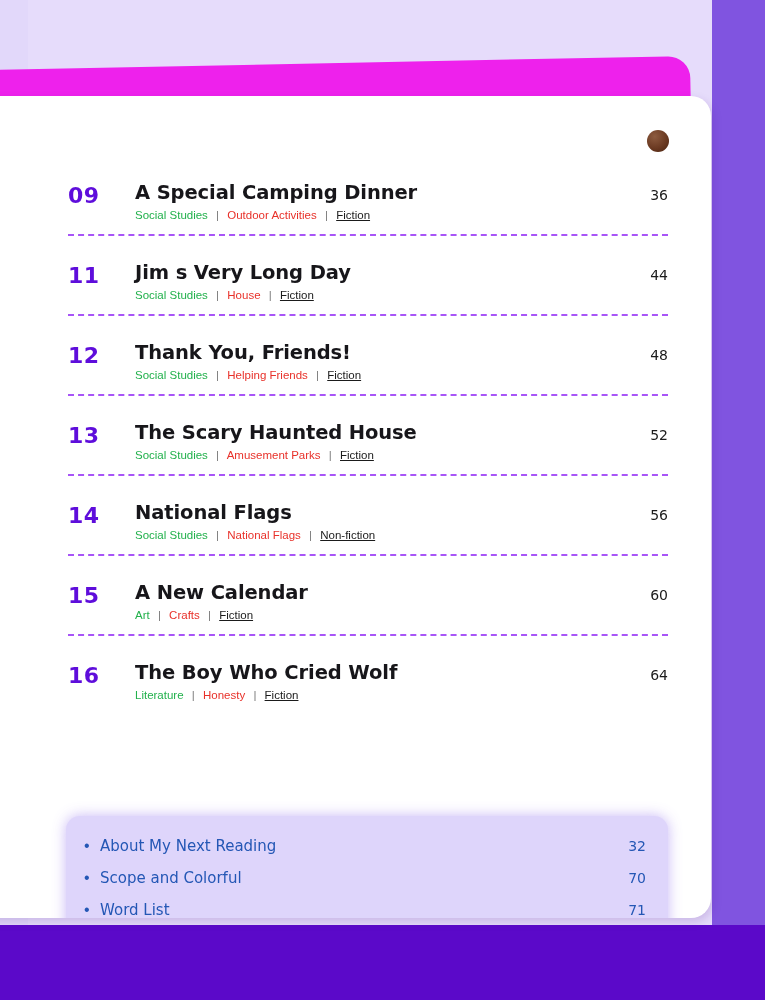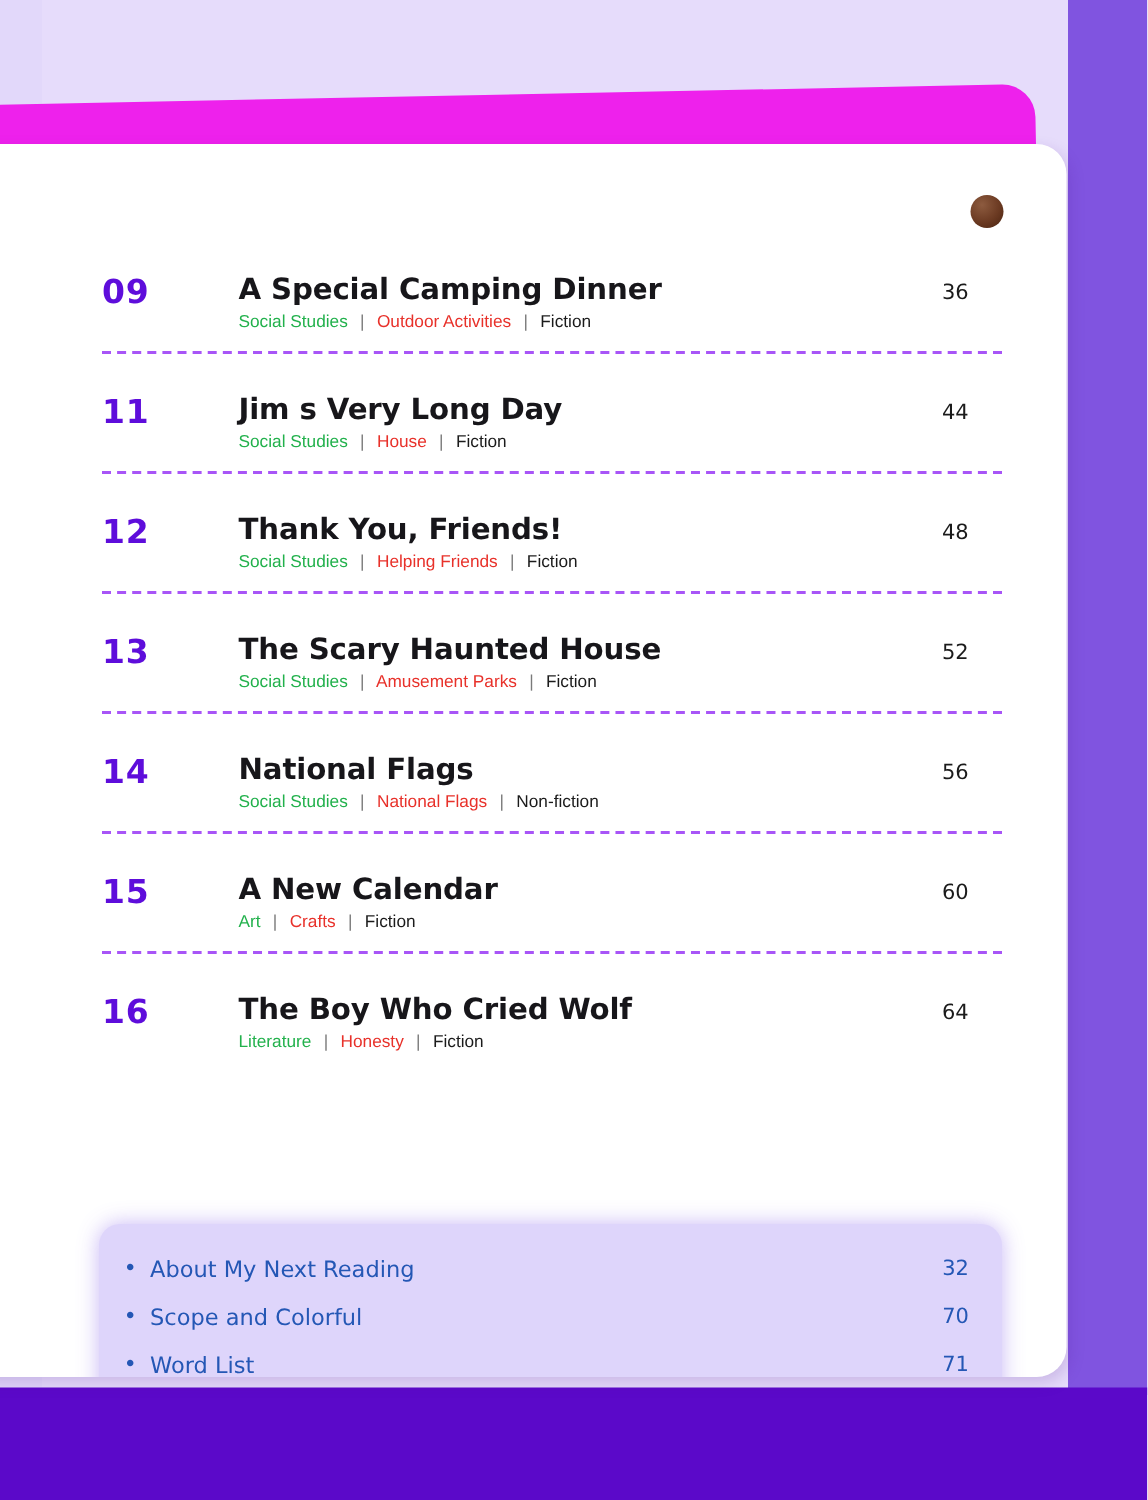--- a/index.html
+++ b/index.html
@@ -101,21 +101,20 @@
     top: 60px;
     width: 600px;
   }
 
   .entry {
     position: relative;
     height: 78px;
     border-bottom: 2px dashed #a855f7;
     display: flex;
     align-items: center;
-    gap: 24px;
   }
   .entry:last-of-type {
     border-bottom: none;
   }
 
   .num {
     width: 62px;
     flex: 0 0 62px;
     font-size: 22px;
     font-weight: bold;
@@ -139,26 +138,26 @@
     font-family: "DejaVu Sans", sans-serif;
   }
 
   .tags {
     font-size: 11.5px;
     line-height: 1;
     white-space: nowrap;
   }
   .tag-subject { color: #22b14c; }
   .tag-topic { color: #e8312a; }
-  .tag-genre { color: #1b1b1b; }
+  .tag-genre { color: #1b1b1b; text-decoration: underline; }
   .sep { color: #7a7a7a; padding: 0 5px; }
 
   .page-no {
     flex: 0 0 40px;
-    text-align: left;
+    text-align: right;
     font-size: 14px;
     color: #1b1b1b;
     font-family: "DejaVu Sans", sans-serif;
   }
 
   
   .backmatter {
     position: absolute;
     left: 78px;
     top: 720px;

